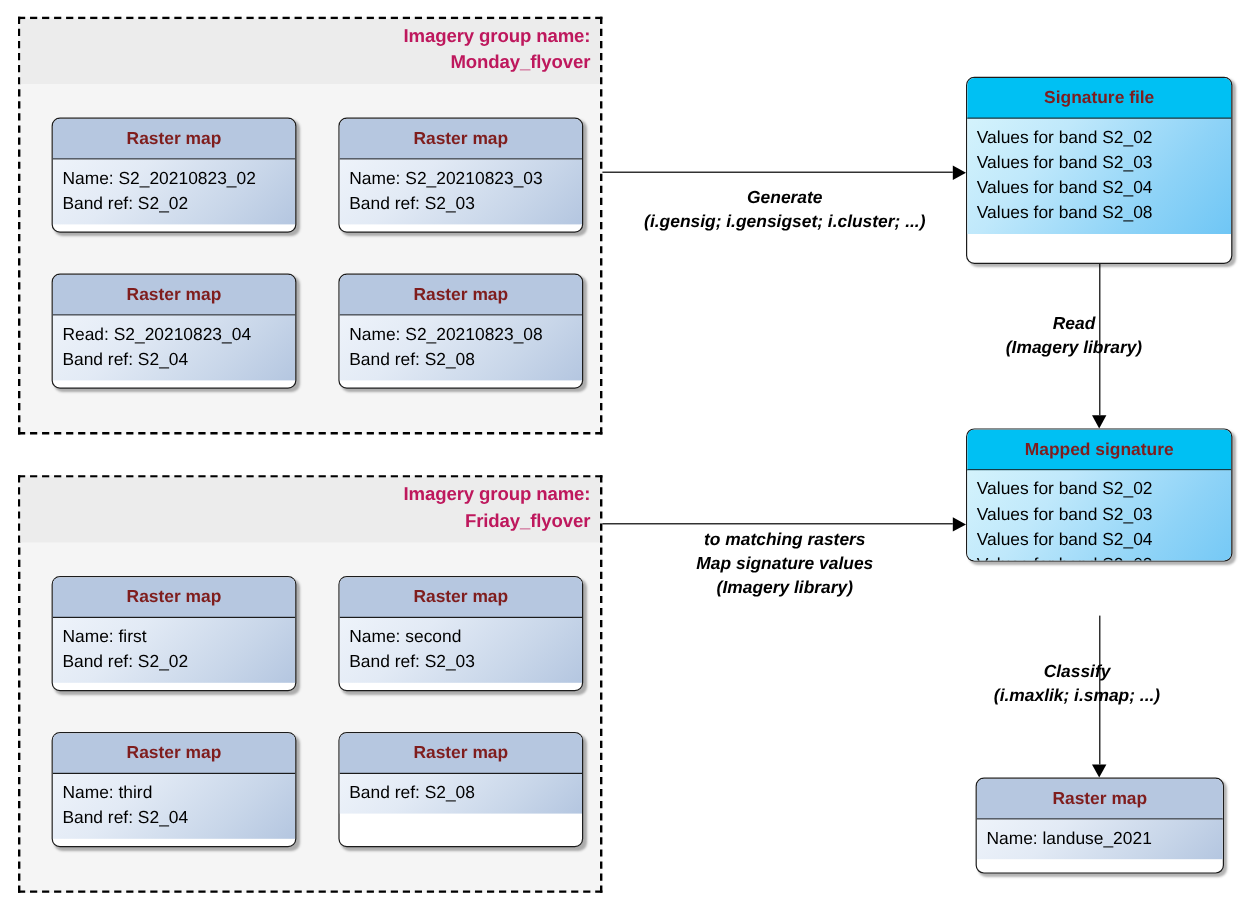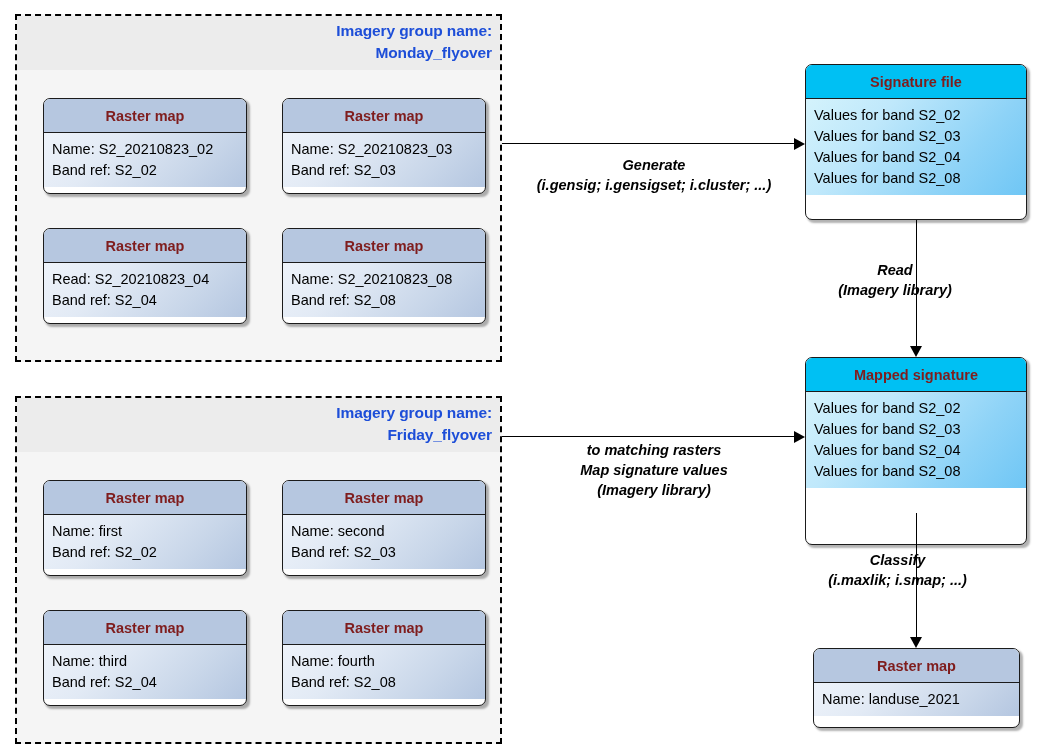--- a/index.html
+++ b/index.html
@@ -26,21 +26,21 @@
     height:54px;
     background:#ececec;
     box-sizing:border-box;
     text-align:right;
     padding:4px 8px 0 0;
   }
   .group-header .line{
     display:block;
     font-size:15.5px;
     font-weight:bold;
-    color:#1d4ed8;
+    color:#be185d;
     line-height:22px;
     letter-spacing:-0.1px;
   }
 
   
   .card{
     position:absolute;
     box-sizing:border-box;
     border:1.4px solid #1b1b1b;
     border-radius:7px;
@@ -181,37 +181,36 @@
       <div class="card-title">Raster map</div>
       <div class="card-body">
         <span class="row">Name: third</span>
         <span class="row">Band ref: S2_04</span>
       </div>
     </div>
 
     <div class="card raster" style="left:265px;top:212px;width:204px;height:96px;">
       <div class="card-title">Raster map</div>
       <div class="card-body">
-        <span class="row">Name: fourth</span>
         <span class="row">Band ref: S2_08</span>
       </div>
     </div>
   </div>
 
   <div class="card sig" style="left:805px;top:64px;width:222px;height:156px;">
     <div class="card-title">Signature file</div>
     <div class="card-body">
       <span class="row">Values for band S2_02</span>
       <span class="row">Values for band S2_03</span>
       <span class="row">Values for band S2_04</span>
       <span class="row">Values for band S2_08</span>
     </div>
   </div>
 
-  <div class="card sig" style="left:805px;top:357px;width:222px;height:188px;">
+  <div class="card sig" style="left:805px;top:357px;width:222px;height:111px;">
     <div class="card-title">Mapped signature</div>
     <div class="card-body">
       <span class="row">Values for band S2_02</span>
       <span class="row">Values for band S2_03</span>
       <span class="row">Values for band S2_04</span>
       <span class="row">Values for band S2_08</span>
     </div>
   </div>
 
   <div class="card raster" style="left:813px;top:648px;width:207px;height:80px;">

